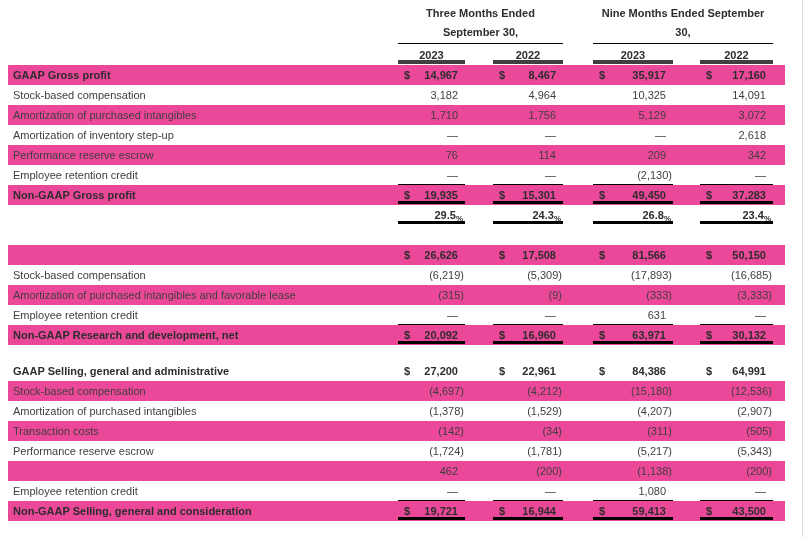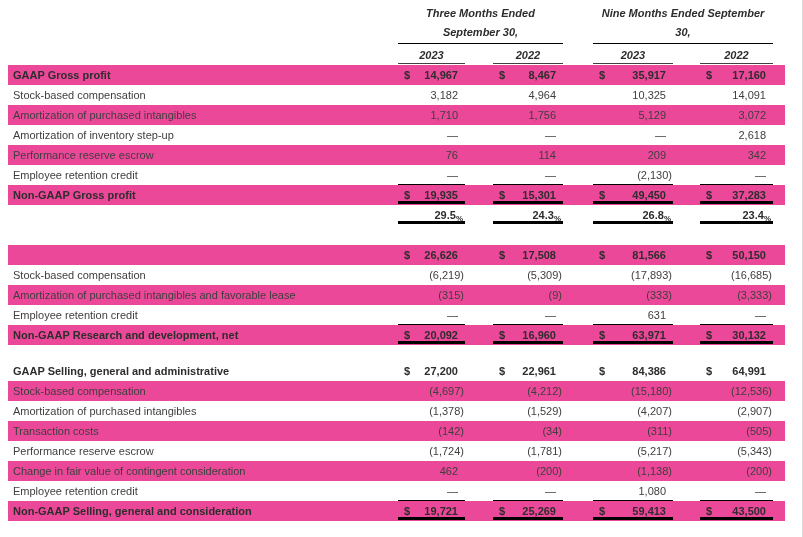--- a/index.html
+++ b/index.html
@@ -8,33 +8,33 @@
     width:803px;height:537px;
     background:#ffffff;
     border-right:1px solid #d9d9d9;
     box-sizing:border-box;
     font-family:"Liberation Sans",sans-serif;
     font-size:11px;
     color:#3e3e3e;
     overflow:hidden;
   }
   
-  .header{position:relative;height:65px;font-style:italic;}
+  .header{position:relative;height:65px;}
   .group{
     position:absolute;top:4px;height:40px;
     border-bottom:1px solid #000;
     text-align:center;font-weight:bold;color:#2d2d2d;
     box-sizing:border-box;
   }
   .g1{left:398px;width:165px;}
   .g2{left:593px;width:180px;}
   .gline{line-height:19px;height:19px;}
   .year{
     position:absolute;top:47px;height:17px;line-height:16px;
-    border-bottom:1px solid #404040;
+    border-bottom:4px solid #404040;
     text-align:center;font-weight:bold;color:#2d2d2d;
     box-sizing:border-box;
   }
   .y1{left:398px;width:67px;}
   .y2{left:493px;width:70px;}
   .y3{left:593px;width:80px;}
   .y4{left:700px;width:73px;}
   
   .section{position:relative;margin-left:8px;width:777px;}
   .sect-gap{width:777px;background:#ffffff;}
@@ -205,36 +205,35 @@
           <div class="cell c4"><span class="val paren">(505)</span></div>
         </div>
         <div class="row">
           <div class="label">Performance reserve escrow</div>
           <div class="cell c1"><span class="val paren">(1,724)</span></div>
           <div class="cell c2"><span class="val paren">(1,781)</span></div>
           <div class="cell c3"><span class="val paren">(5,217)</span></div>
           <div class="cell c4"><span class="val paren">(5,343)</span></div>
         </div>
         <div class="row shaded">
-          <div class="label">Change in fair value of contingent consideration</div>
           <div class="cell c1"><span class="val plain">462</span></div>
           <div class="cell c2"><span class="val paren">(200)</span></div>
           <div class="cell c3"><span class="val paren">(1,138)</span></div>
           <div class="cell c4"><span class="val paren">(200)</span></div>
         </div>
         <div class="row">
           <div class="label">Employee retention credit</div>
           <div class="cell c1 rule-thin"><span class="val plain">—</span></div>
           <div class="cell c2 rule-thin"><span class="val plain">—</span></div>
           <div class="cell c3 rule-thin"><span class="val plain">1,080</span></div>
           <div class="cell c4 rule-thin"><span class="val plain">—</span></div>
         </div>
         <div class="row shaded bold">
           <div class="label">Non-GAAP Selling, general and consideration</div>
           <div class="cell c1 rule-thick"><span class="dollar">$</span><span class="val plain">19,721</span></div>
-          <div class="cell c2 rule-thick"><span class="dollar">$</span><span class="val plain">25,269</span></div>
+          <div class="cell c2 rule-thick"><span class="dollar">$</span><span class="val plain">16,944</span></div>
           <div class="cell c3 rule-thick"><span class="dollar">$</span><span class="val plain">59,413</span></div>
           <div class="cell c4 rule-thick"><span class="dollar">$</span><span class="val plain">43,500</span></div>
         </div>
       </div>
     </div>
 
 </div>
 
 </body></html>

